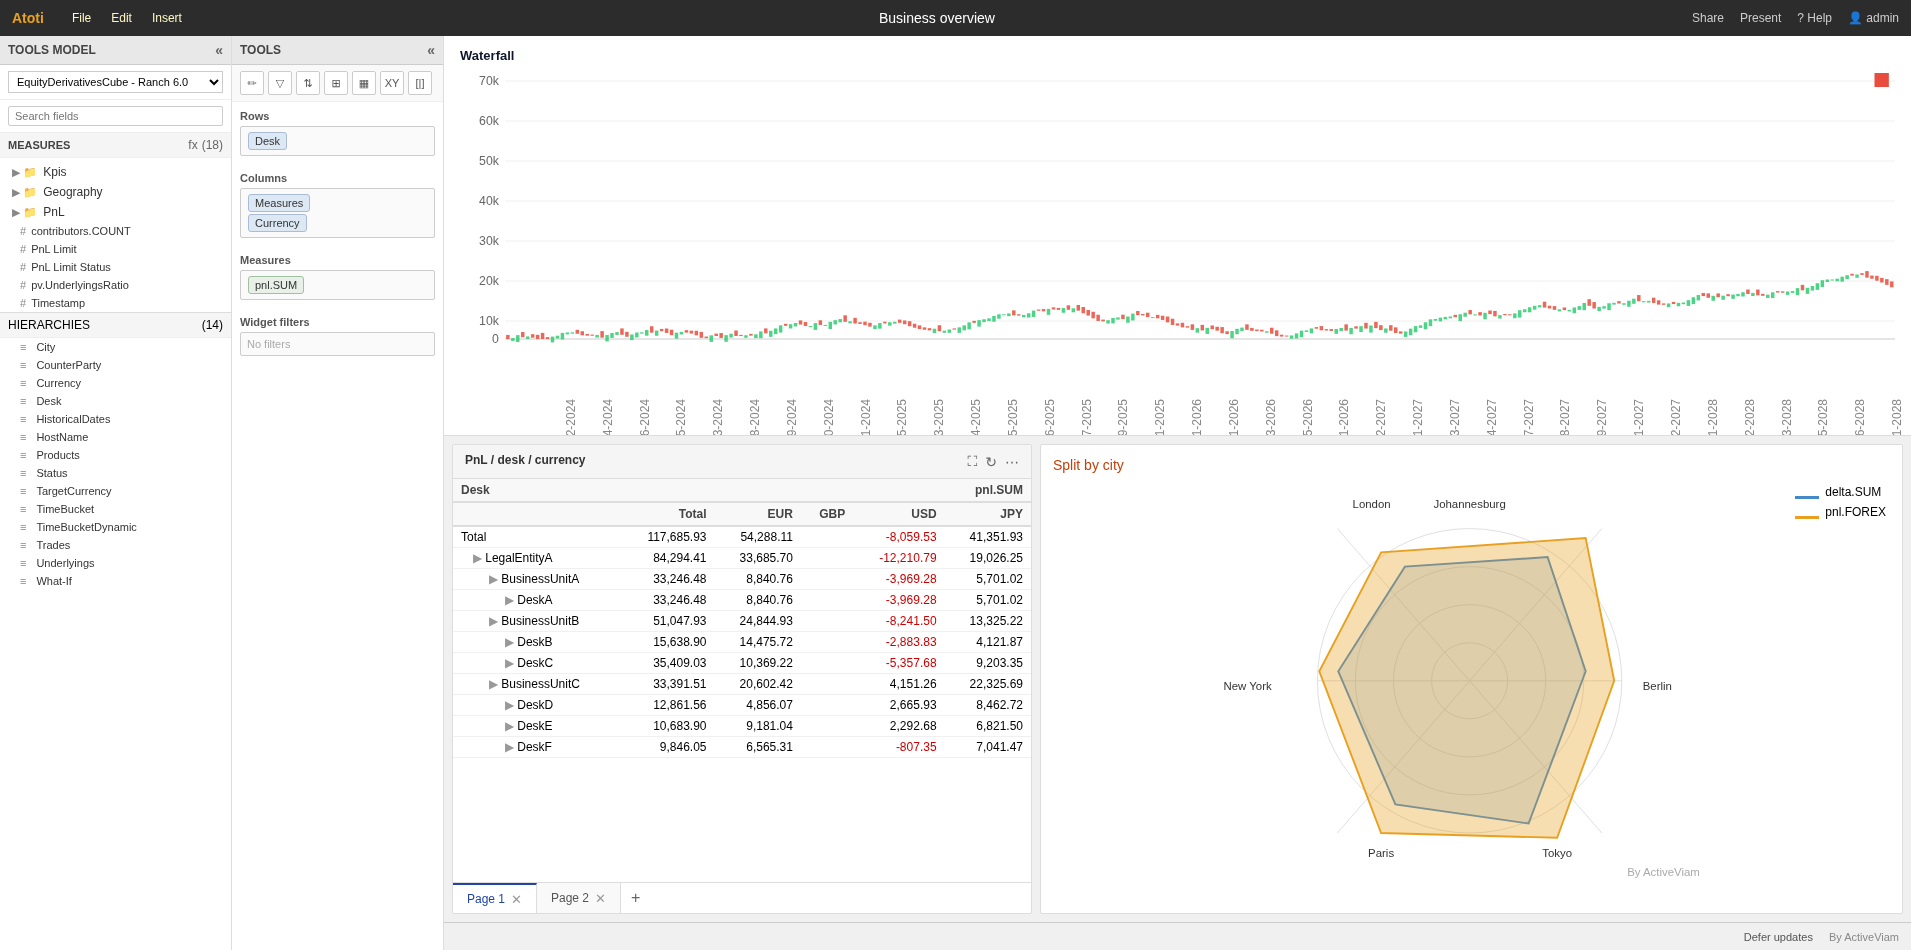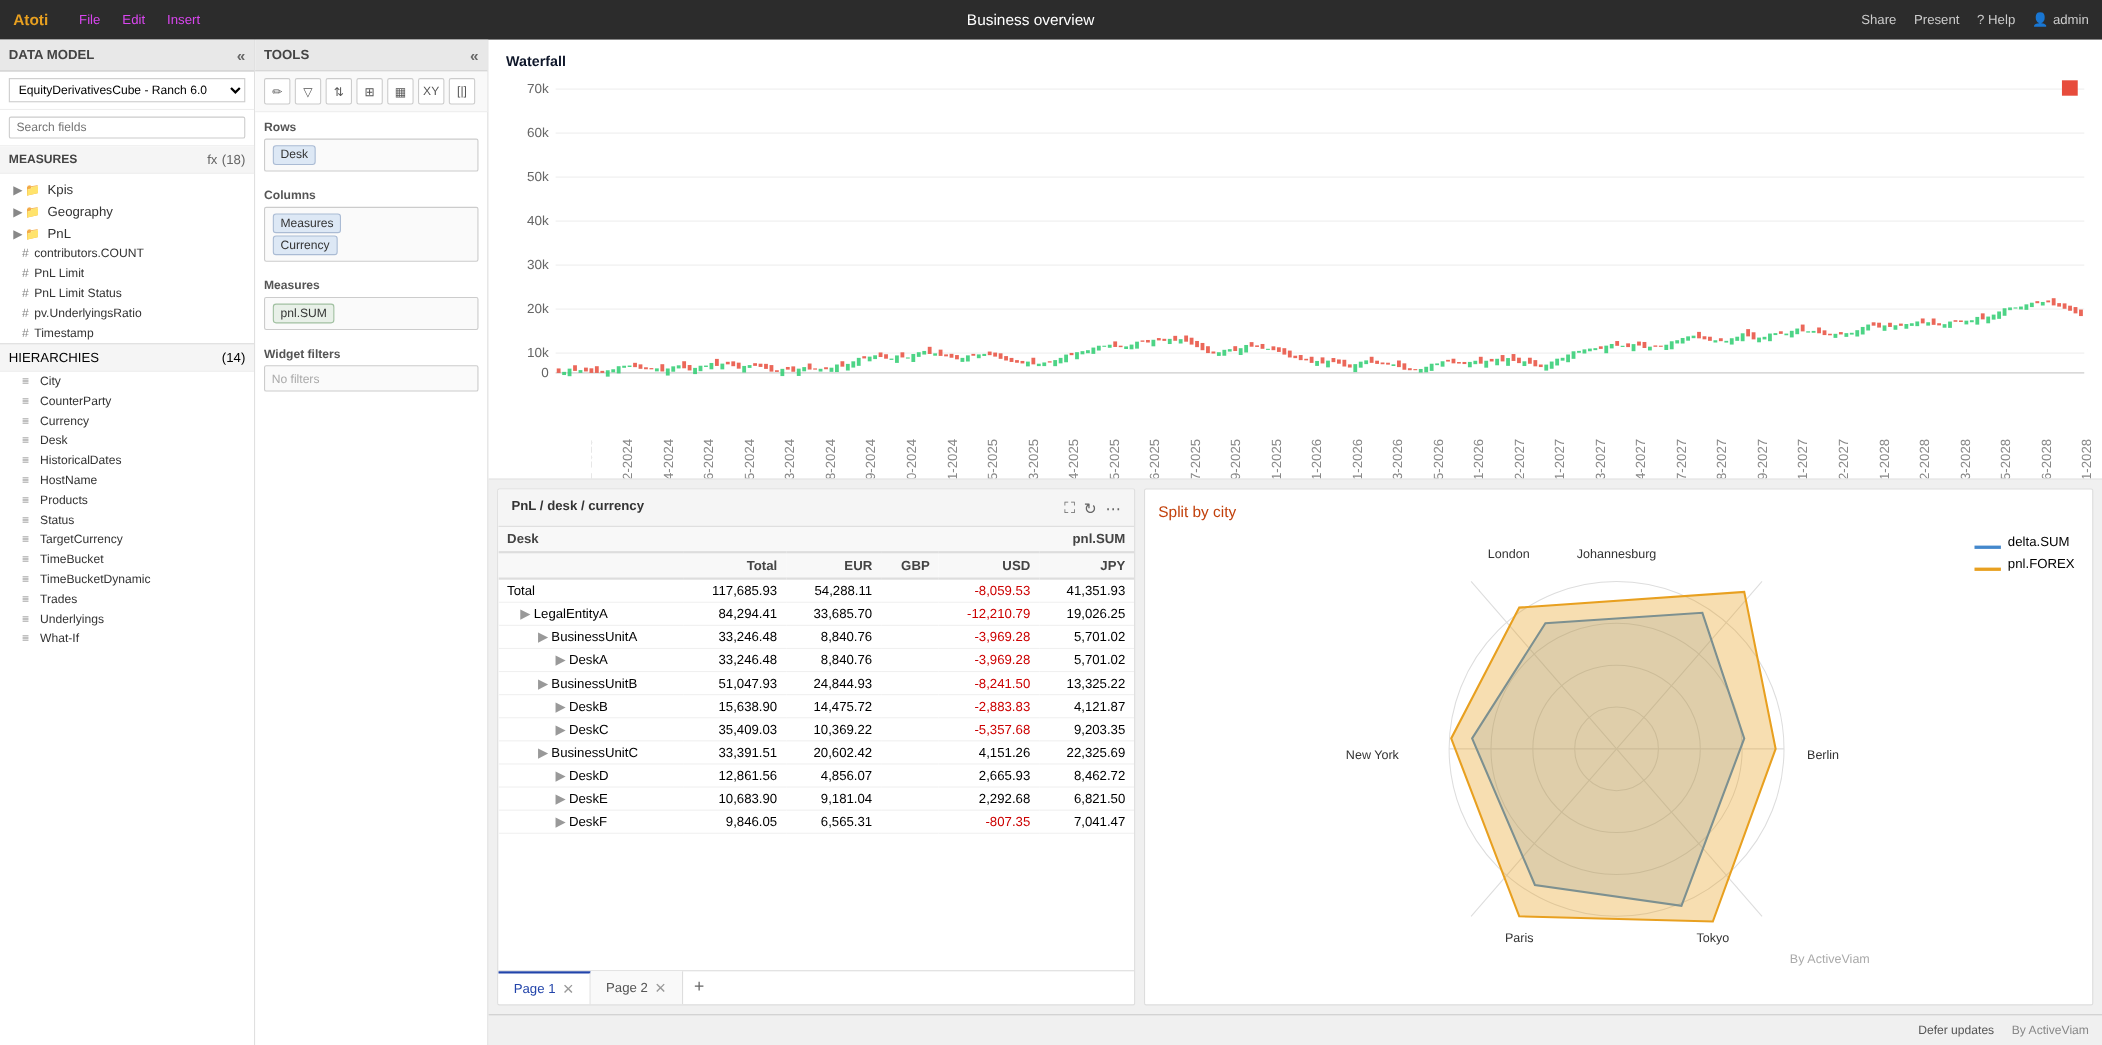--- a/index.html
+++ b/index.html
@@ -1,21 +1,21 @@
 <!DOCTYPE html>
 <html><head>
   <meta charset="utf-8">
   <style>
     * { box-sizing: border-box; margin: 0; padding: 0; font-family: Arial, sans-serif; font-size: 12px; }
     body { background: #f0f0f0; width: 1911px; height: 950px; overflow: hidden; display: flex; flex-direction: column; }
 
     
     .topbar { background: #2c2c2c; color: #fff; height: 36px; display: flex; align-items: center; padding: 0 12px; gap: 20px; flex-shrink: 0; }
     .topbar .logo { font-weight: bold; font-size: 14px; color: #e8a020; margin-right: 8px; }
-    .topbar .menu-item { color: #d946ef; cursor: pointer; font-size: 12px; }
+    .topbar .menu-item { color: #fef9c3; cursor: pointer; font-size: 12px; }
     .topbar .title { flex: 1; text-align: center; color: #fff; font-size: 14px; }
     .topbar .right-items { display: flex; align-items: center; gap: 16px; color: #ccc; font-size: 12px; }
     .topbar .right-items span { cursor: pointer; }
 
     
     .main-layout { display: flex; flex: 1; overflow: hidden; }
 
     
     .left-panel { width: 232px; background: #fff; border-right: 1px solid #ddd; display: flex; flex-direction: column; flex-shrink: 0; }
     .panel-header { background: #e8e8e8; padding: 6px 8px; font-size: 11px; font-weight: bold; color: #444; display: flex; align-items: center; justify-content: space-between; border-bottom: 1px solid #ccc; }
@@ -108,21 +108,21 @@
     <span>Present</span>
     <span>? Help</span>
     <span>👤 admin</span>
   </div>
 </div>
 
 <div class="main-layout">
 
   <div class="left-panel">
     <div class="panel-header">
-      <span>DATA MODEL</span>
+      <span>TOOLS MODEL</span>
       <span class="panel-collapse">«</span>
     </div>
     <div class="model-selector">
       <select>
         <option>EquityDerivativesCube - Ranch 6.0</option>
       </select>
     </div>
     <div class="search-box">
       <input type="text" placeholder="Search fields" style="">
     </div>

